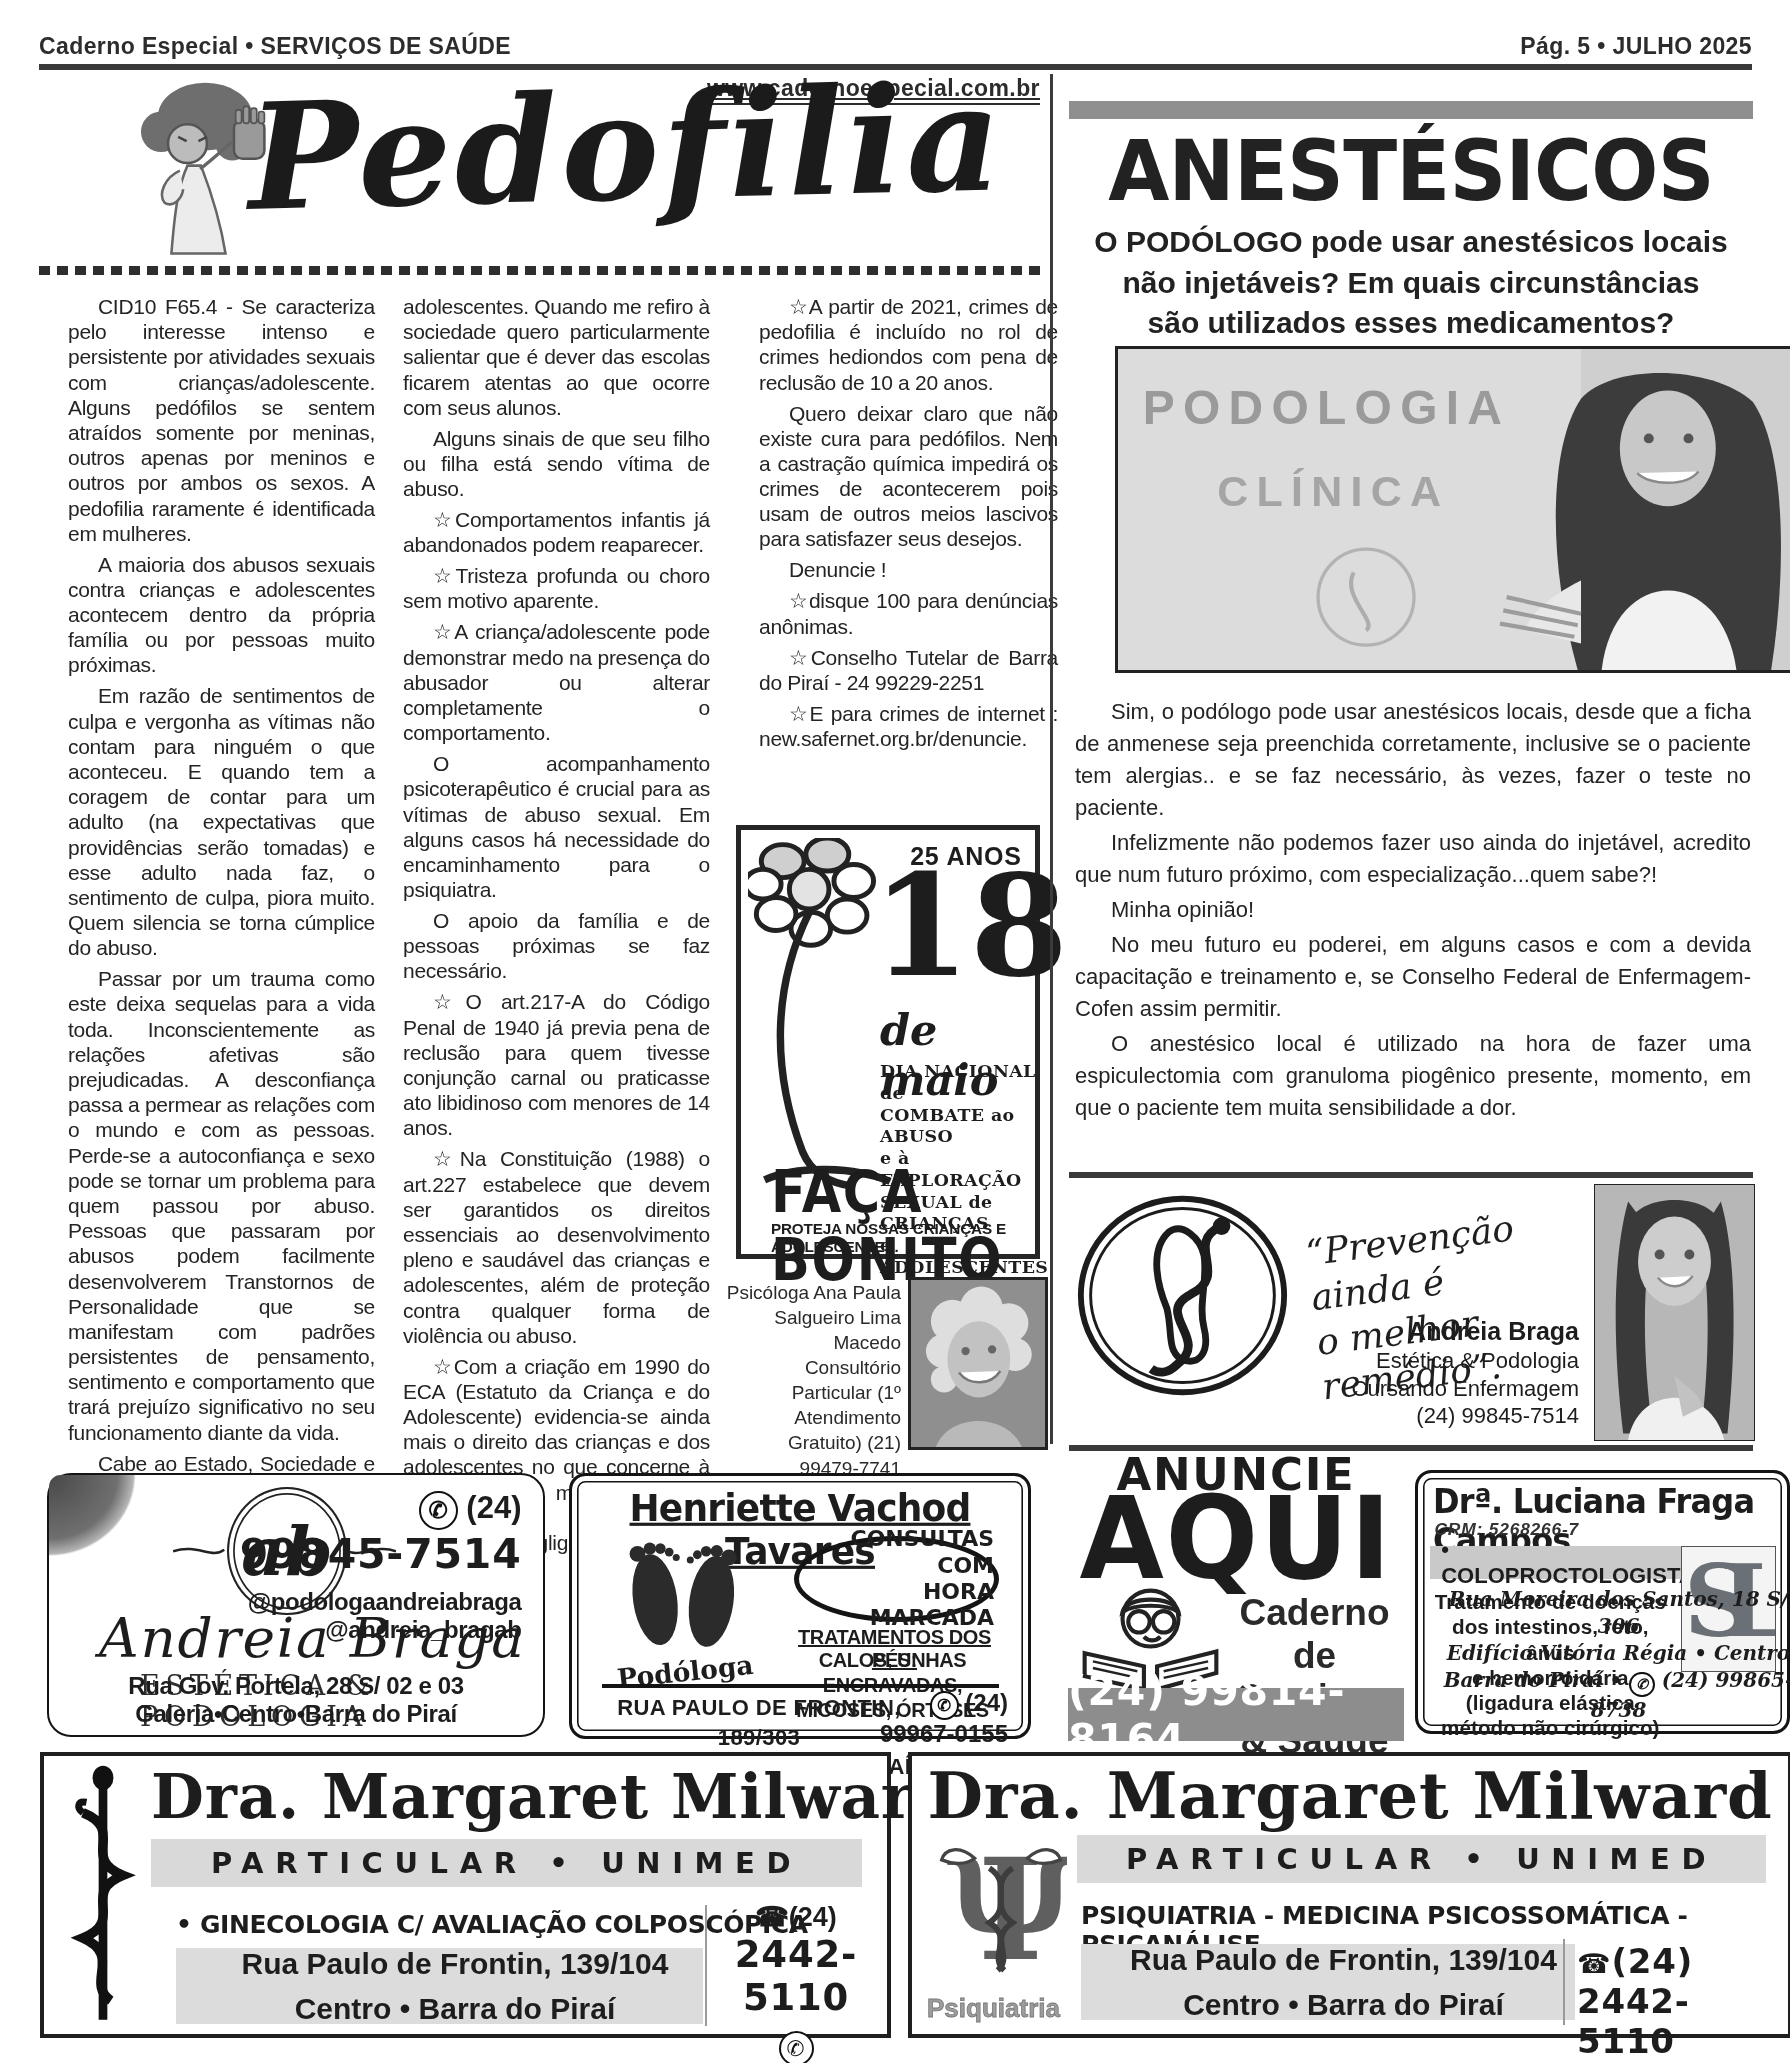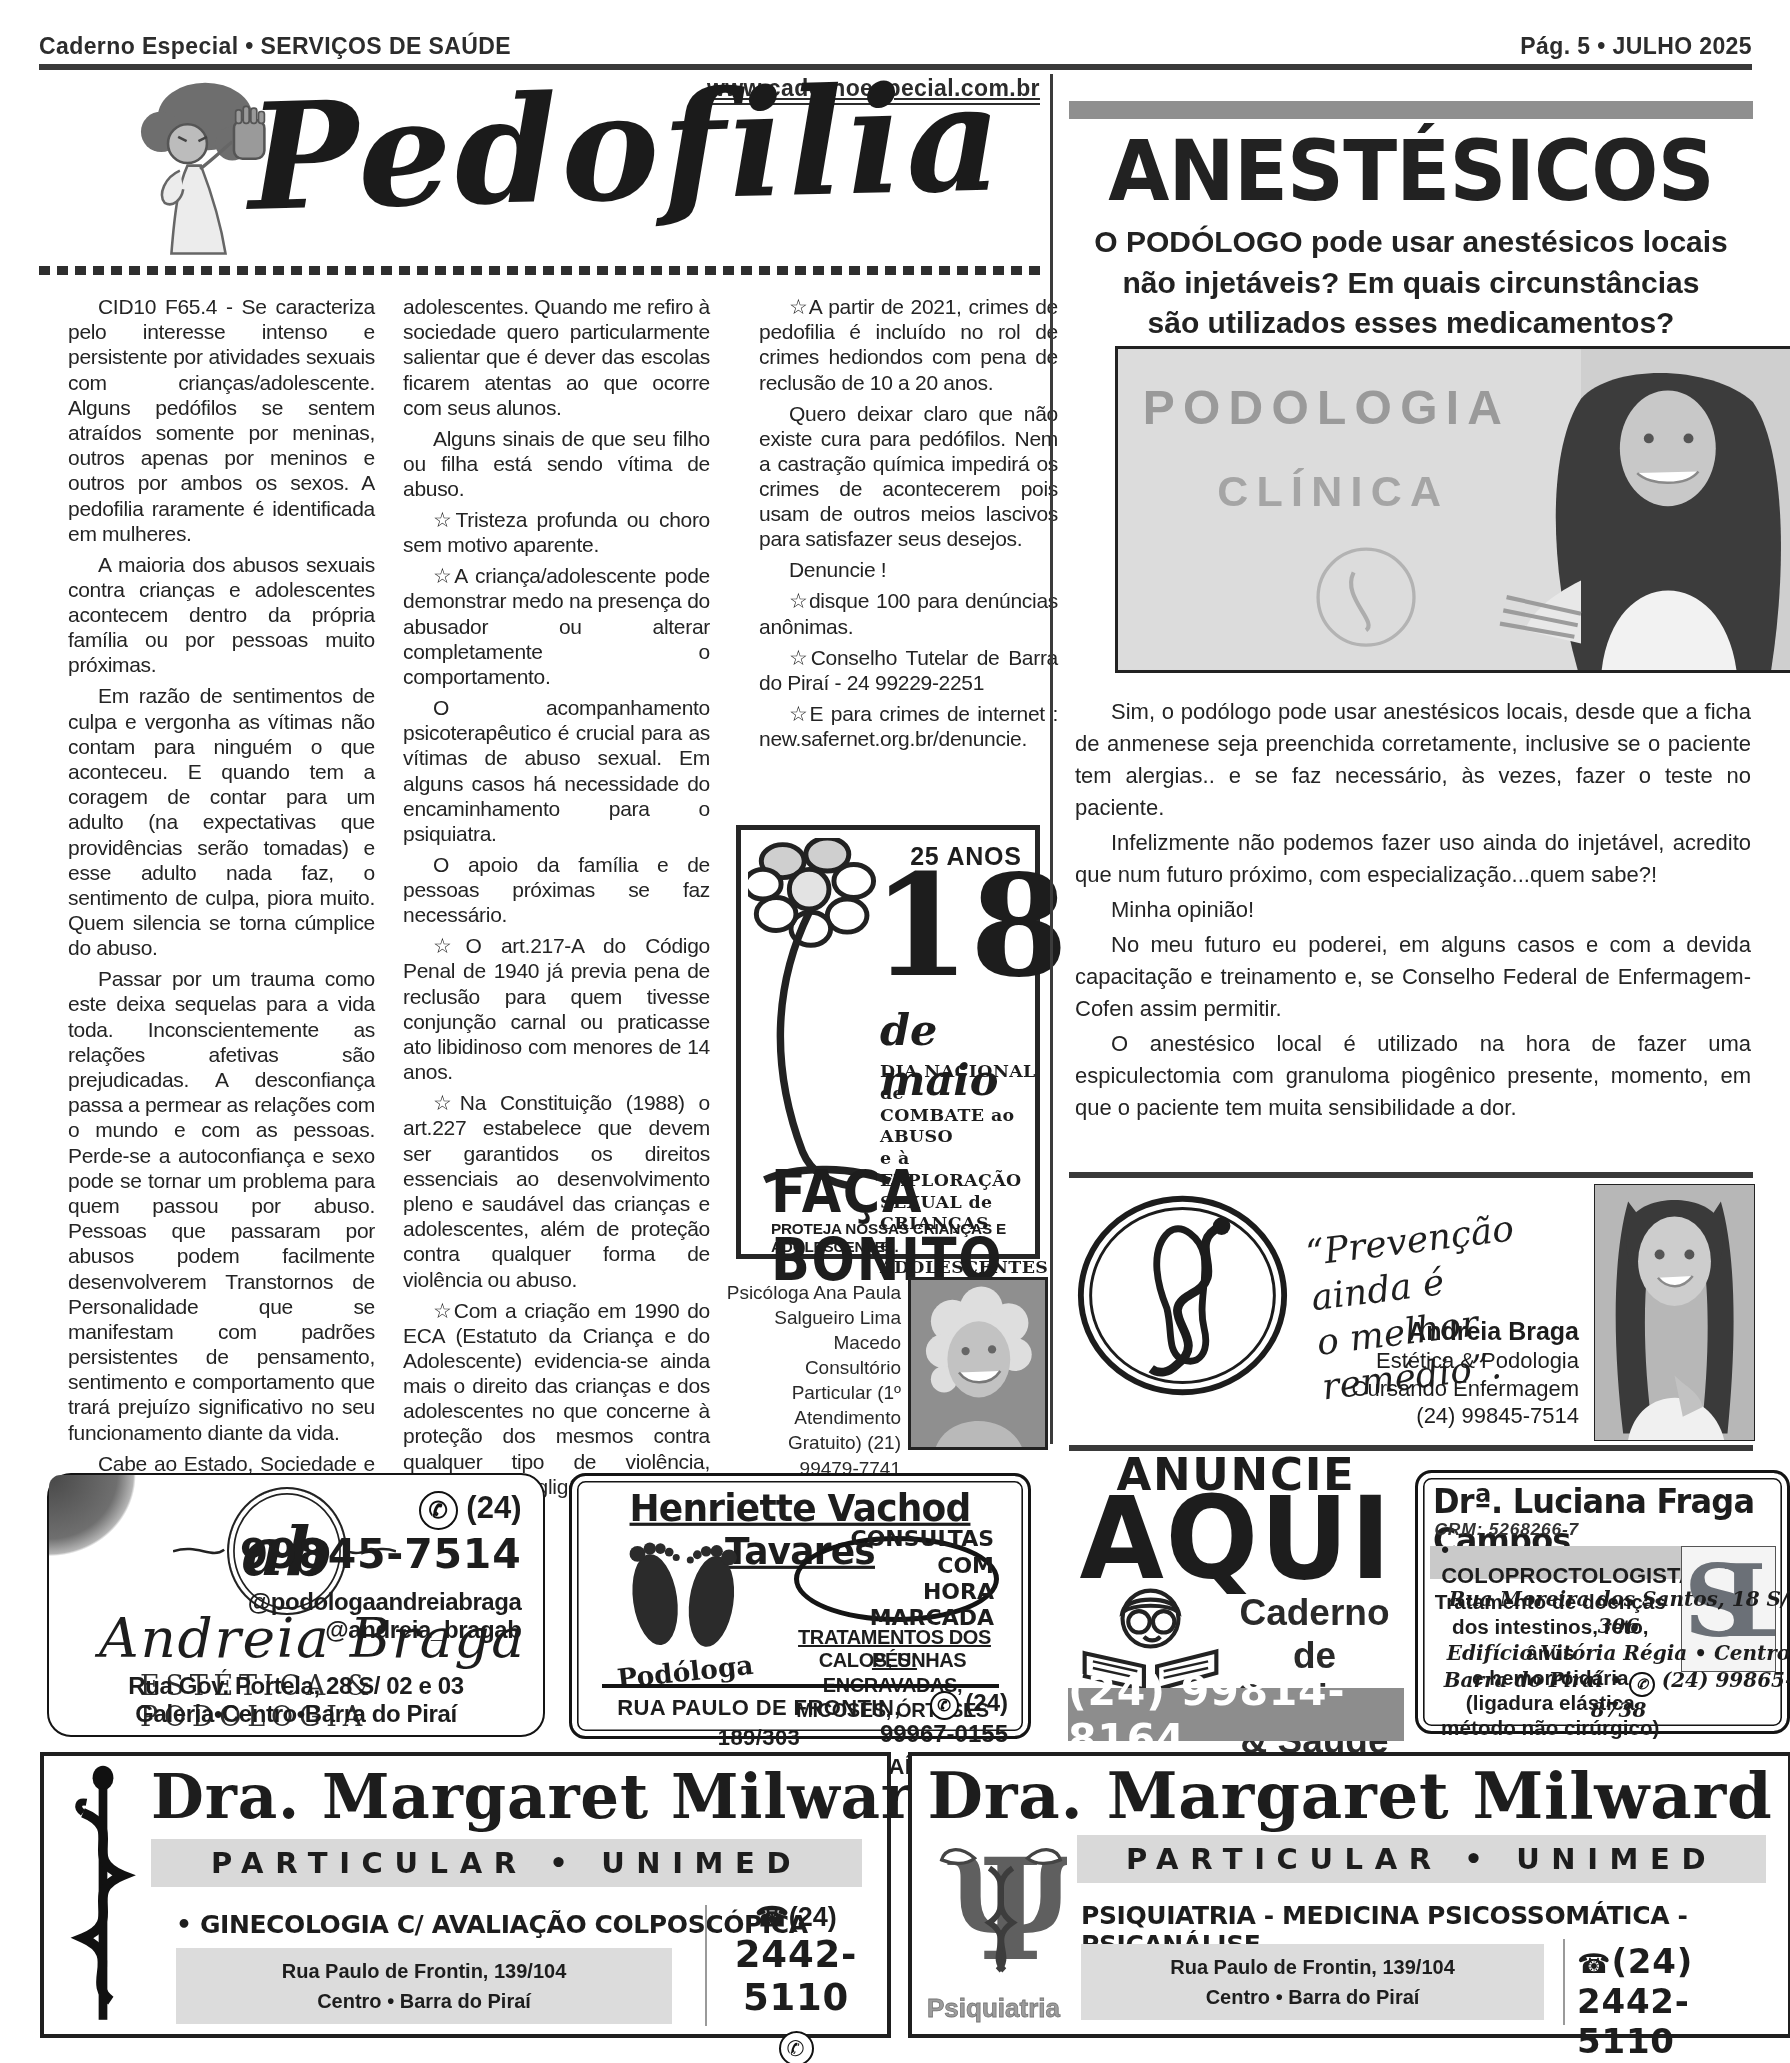--- a/index.html
+++ b/index.html
@@ -81,22 +81,22 @@
   .adD-body{font-weight:bold;font-size:20.7px;line-height:1.22;text-align:center;}
   .adD-addr{font-family:"DejaVu Serif",serif;font-style:italic;font-weight:bold;font-size:20px;line-height:1.35;text-align:center;}
   .adD-logo{border:1.7px solid #555;background:#f4f4f4;font-family:"DejaVu Serif",serif;
             color:#6b7077;font-weight:bold;overflow:hidden;}
   
   .adM{border:4.1px solid #1f1f1f;background:#fff;}
   .adM-title{font-family:"DejaVu Serif",serif;font-weight:bold;font-size:61px;letter-spacing:0.8px;white-space:nowrap;}
   .adM-bar{background:#d9d9d9;font-weight:bold;font-size:29px;letter-spacing:11.6px;
            display:flex;align-items:center;justify-content:center;font-family:"DejaVu Sans",sans-serif;}
   .adM-spec{font-weight:900;font-size:25px;letter-spacing:-0.4px;font-family:"DejaVu Sans",sans-serif;}
-  .adM-addr{background:#dcdcdc;font-weight:bold;font-size:20px;line-height:1.5;text-align:center;
-            display:flex;align-items:center;justify-content:center;}
+  .adM-addr{background:#dcdcdc;font-weight:bold;font-size:30px;line-height:1.5;text-align:center;
+            display:flex;align-items:center;justify-content:center;padding-left:31px;}
   .adM-ph-s{font-weight:bold;font-size:27px;}
   .adM-ph-b{font-weight:900;font-size:37px;letter-spacing:0.8px;font-family:"DejaVu Sans",sans-serif;}
   .adM-vdiv{width:1.7px;background:#9a9a9a;}
   .adM-label{font-weight:bold;font-size:26px;color:#9c9c9c;-webkit-text-stroke:0.8px #777;}
 </style>
 </head>
 <body>
 
 <div id="page">
 
@@ -127,20 +127,21 @@
   <div class="abs col" style="left:68px;top:294px;width:307px;">
       <p>CID10 F65.4 - Se caracteriza pelo interesse intenso e persistente por atividades sexuais com crianças/adolescente. Alguns pedófilos se sentem atraídos somente por meninas, outros apenas por meninos e outros por ambos os sexos. A pedofilia raramente é identificada em mulheres.</p>
       <p>A maioria dos abusos sexuais contra crianças e adolescentes acontecem dentro da própria família ou por pessoas muito próximas.</p>
       <p>Em razão de sentimentos de culpa e vergonha as vítimas não contam para ninguém o que aconteceu. E quando tem a coragem de contar para um adulto (na expectativas que providências serão tomadas) e esse adulto nada faz, o sentimento de culpa, piora muito. Quem silencia se torna cúmplice do abuso.</p>
       <p>Passar por um trauma como este deixa sequelas para a vida toda. Inconscientemente as relações afetivas são prejudicadas. A desconfiança passa a permear as relações com o mundo e com as pessoas. Perde-se a autoconfiança e sexo pode se tornar um problema para quem passou por abuso. Pessoas que passaram por abusos podem facilmente desenvolverem Transtornos de Personalidade que se manifestam com padrões persistentes de pensamento, sentimento e comportamento que trará prejuízo significativo no seu funcionamento diante da vida.</p>
       <p>Cabe ao Estado, Sociedade e a família protegerem suas crianças e</p>
     </div>
   <div class="abs col nofirstindent" style="left:403px;top:294px;width:307px;">
       <p>adolescentes. Quando me refiro à sociedade quero particularmente salientar que é dever das escolas ficarem atentas ao que ocorre com seus alunos.</p>
       <p>Alguns sinais de que seu filho ou filha está sendo vítima de abuso.</p>
+      <p>☆Comportamentos infantis já abandonados podem reaparecer.</p>
       <p>☆Tristeza profunda ou choro sem motivo aparente.</p>
       <p>☆A criança/adolescente pode demonstrar medo na presença do abusador ou alterar completamente o comportamento.</p>
       <p>O acompanhamento psicoterapêutico é crucial para as vítimas de abuso sexual. Em alguns casos há necessidade do encaminhamento para o psiquiatra.</p>
       <p>O apoio da família e de pessoas próximas se faz necessário.</p>
       <p>☆O art.217-A do Código Penal de 1940 já previa pena de reclusão para quem tivesse conjunção carnal ou praticasse ato libidinoso com menores de 14 anos.</p>
       <p>☆Na Constituição (1988) o art.227 estabelece que devem ser garantidos os direitos essenciais ao desenvolvimento pleno e saudável das crianças e adolescentes, além de proteção contra qualquer forma de violência ou abuso.</p>
       <p>☆Com a criação em 1990 do ECA (Estatuto da Criança e do Adolescente) evidencia-se ainda mais o direito das crianças e dos adolescentes no que concerne à proteção dos mesmos contra qualquer tipo de violência, exploração, negligência e abuso.</p>
     </div>
   <div class="abs col" style="left:739px;top:294px;width:299px;margin-left:20px;">
       <p>☆A partir de 2021, crimes de pedofilia é incluído no rol de crimes hediondos com pena de reclusão de 10 a 20 anos.</p>

